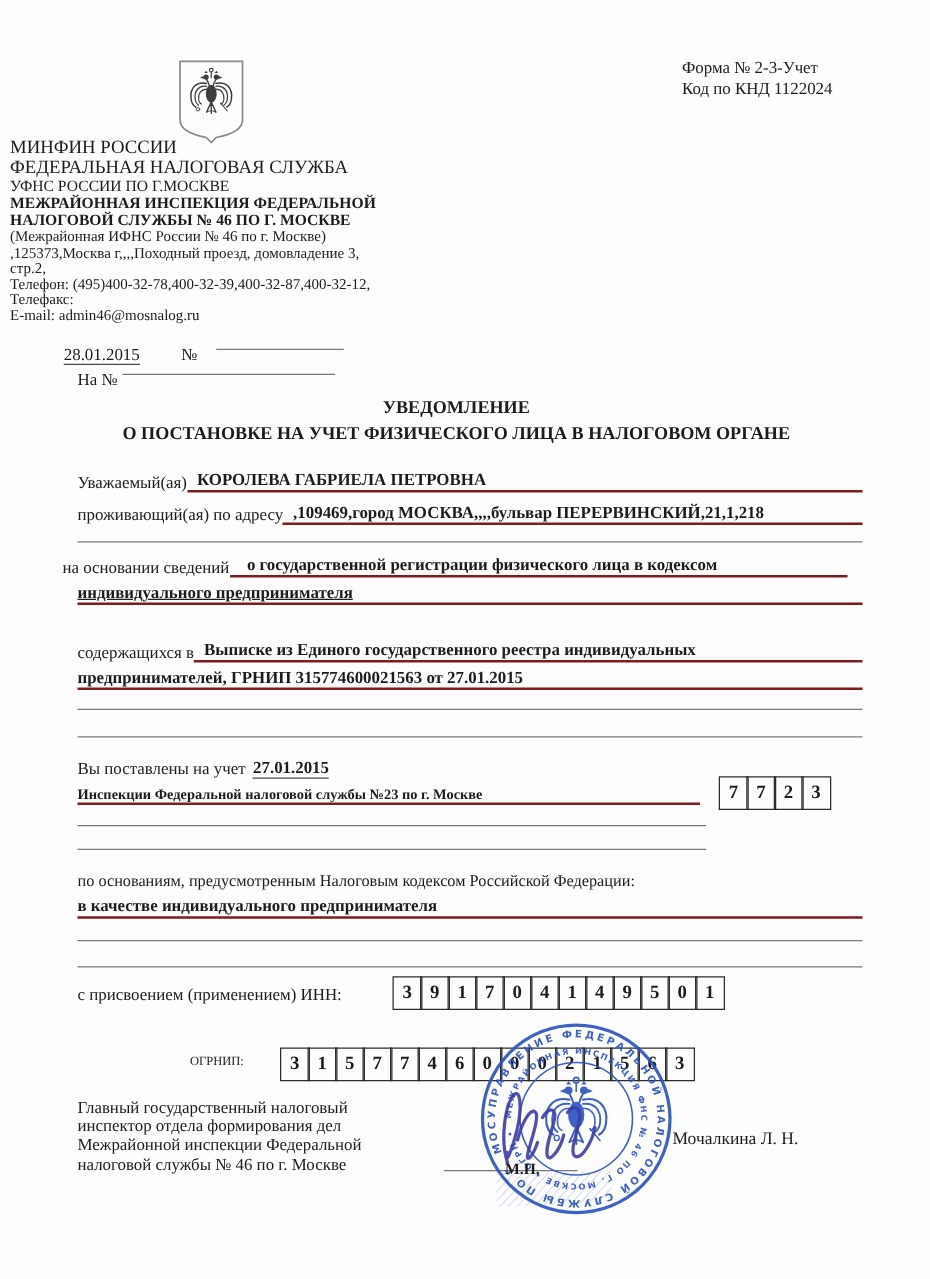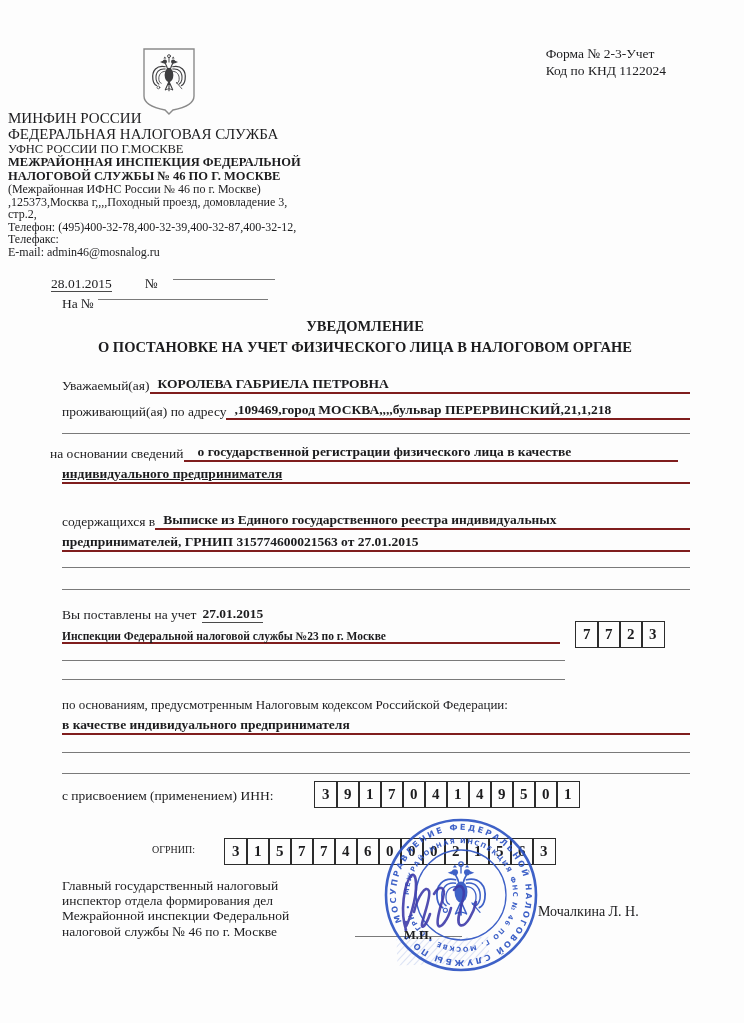--- a/index.html
+++ b/index.html
@@ -114,21 +114,21 @@
 
   <div class="row" style="left:62px; top:402px; width:628px;">
     <span>проживающий(ая) по адресу</span>
     <span class="fill b">,109469,город МОСКВА,,,,бульвар ПЕРЕРВИНСКИЙ,21,1,218</span>
   </div>
 
   <div class="rule" style="left:62px; top:433px; width:628px;"></div>
 
   <div class="row" style="left:50px; top:444px; width:628px;">
     <span>на основании сведений</span>
-    <span class="fill b" style="padding-left:14px;">о государственной регистрации физического лица в качестве</span>
+    <span class="fill b" style="padding-left:14px;">о государственной регистрации физического лица в кодексом</span>
   </div>
   <div class="row" style="left:62px; top:466px; width:628px;text-decoration:underline;">
     <span class="fill b" style="padding-left:0;">индивидуального предпринимателя</span>
   </div>
 
   <div class="row" style="left:62px; top:512px; width:628px;">
     <span>содержащихся в</span>
     <span class="fill b">Выписке из Единого государственного реестра индивидуальных</span>
   </div>
   <div class="row" style="left:62px; top:534px; width:628px;">

